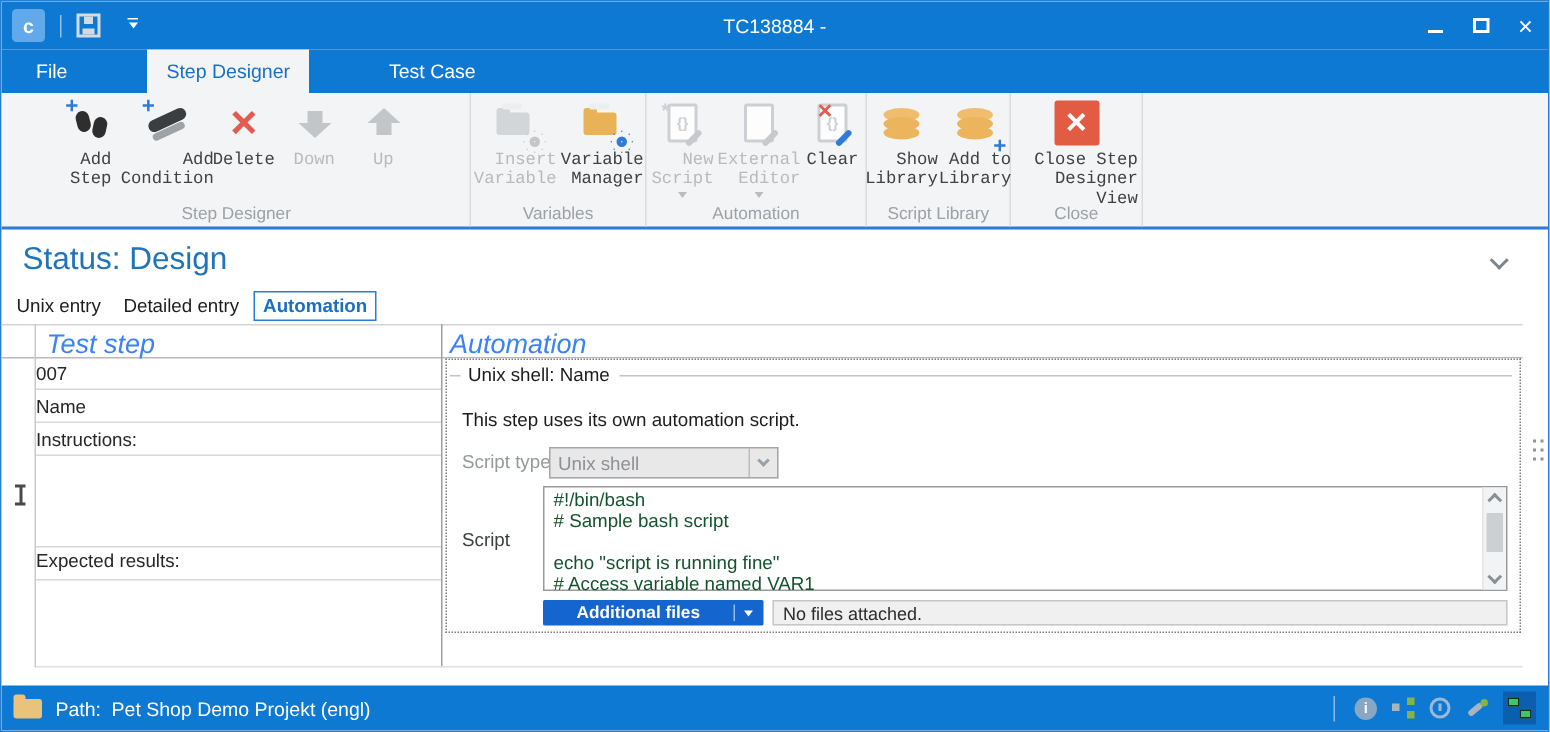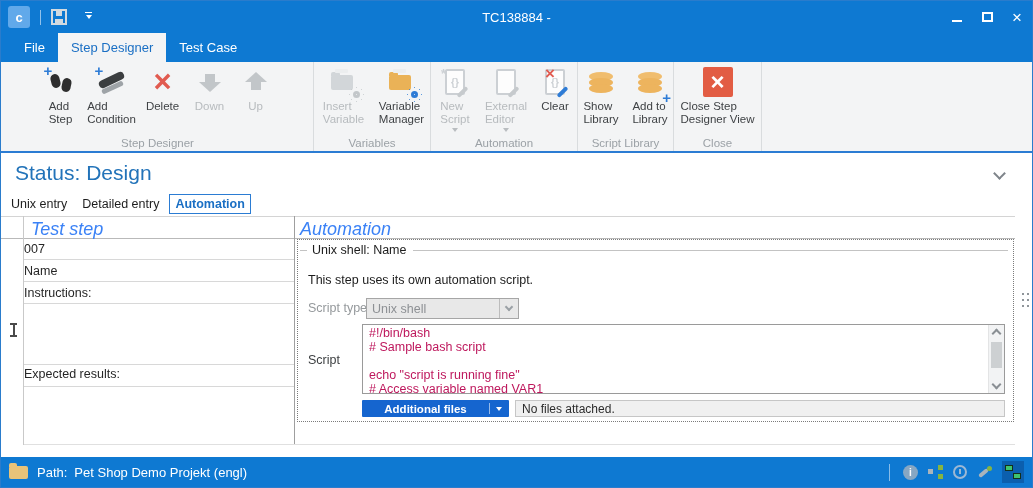--- a/index.html
+++ b/index.html
@@ -17,32 +17,32 @@
   .qat-caret i { width:7px; height:1px; background:#fff; }
   .qat-caret b { width:0; height:0; border:3px solid transparent; border-top:4px solid #fff; }
   .win-title { position:absolute; left:0; right:0; text-align:center; color:#fff; font-size:13px; pointer-events:none; }
   .win-controls { position:absolute; right:0; top:0; height:32px; display:flex; }
   .wc { width:30px; height:32px; display:flex; align-items:center; justify-content:center; }
   .wc-min i { display:block; width:10px; height:2px; background:#fff; margin-top:7px; }
   .wc-max i { display:block; width:11px; height:10px; border:2px solid #fff; }
   .wc-close { color:#fff; font-size:17px; line-height:1; }
 
   
-  .tabrow { position:absolute; left:0; top:32px; right:0; height:29px; background:#0e79d2; display:flex; }
+  .tabrow { position:absolute; left:0; top:32px; right:0; height:29px; background:#0e79d2; display:flex;gap:40px; }
   .menu-tab { color:#fff; font-size:13px; padding:0 13px; display:flex; align-items:center; }
   .menu-tab.first { margin-left:10px; }
   .menu-tab.active { background:#f3f4f5; color:#1a6fc4; }
 
   
   .ribbon { position:absolute; left:0; top:61px; right:0; height:91px; background:#f3f4f5; border-bottom:2px solid #2b7cd3; }
   .rgroup { position:absolute; top:0; height:89px; border-right:1px solid #d9dcde; }
   .glabel { position:absolute; bottom:2px; left:0; right:0; text-align:center; font-size:11.5px; color:#9ba1a6; }
   .rbtns { position:absolute; top:2px; left:0; right:0; display:flex; justify-content:center; gap:3px; }
   .rbtn { display:flex; flex-direction:column; align-items:center; }
-  .rbtn .lbl { font-size:11.5px; line-height:13px; color:#3f4245; text-align:left; white-space:pre-line; }
+  .rbtn .lbl { font-size:11.5px; line-height:13px; color:#3f4245; text-align:right; white-space:pre-line;font-family:Liberation Mono, monospace; }
   .rbtn.disabled .lbl { color:#b7bbbe; }
   .ricon { position:relative; width:34px; height:36px; display:flex; align-items:center; justify-content:center; }
   .plus { position:absolute; color:#2e7cd6; font-weight:bold; font-size:15px; line-height:10px; }
   .pl-tl { left:0; top:2px; }
   .pl-br { right:-4px; bottom:-3px; }
   .foot { position:absolute; width:9px; height:14px; background:#2e2e2e; border-radius:5px; }
   .f1 { left:7px; top:10px; transform:rotate(-14deg); }
   .f2 { left:18px; top:14px; transform:rotate(12deg); }
   .cond1 { position:absolute; width:27px; height:8px; border-radius:4px; background:#3b3e40; left:3px; top:12px; transform:rotate(-25deg); }
   .cond2 { position:absolute; width:23px; height:5px; border-radius:3px; background:#9ea3a7; left:6px; top:21px; transform:rotate(-25deg); }
@@ -100,21 +100,21 @@
   .leg-dash { width:7px; height:1px; background:#c3c3c3; margin-right:5px; }
   .leg-text { font-size:12.5px; color:#1c1c1c; }
   .leg-line { flex:1; height:1px; background:#c3c3c3; margin-left:7px; }
   .desc { position:absolute; left:10px; top:33px; font-size:12.5px; color:#1c1c1c; }
   .ctl-label { position:absolute; font-size:12.5px; color:#3c3f41; }
   .ctl-label.muted { color:#95999c; }
   .select { position:absolute; left:68px; top:58px; width:153px; height:21px; background:#e8e8e8; border:1px solid #a6a6a6; display:flex; align-items:center; font-size:12.5px; color:#8d9094; padding-left:5px; }
   .sel-arrow { margin-left:auto; width:19px; height:100%; border-left:1px solid #bcbcbc; display:flex; align-items:center; justify-content:center; }
   .sel-arrow i { width:6px; height:6px; border-right:2px solid #9aa0a5; border-bottom:2px solid #9aa0a5; transform:rotate(45deg); margin-top:-3px; }
   .script-box { position:absolute; left:64px; top:84px; width:643px; height:70px; border:1px solid #9a9a9a; background:#fff; }
-  .script-text { margin:1px 20px 0 6px; font-family:"Liberation Sans", sans-serif; font-size:12.5px; line-height:14px; color:#be185d; white-space:pre-wrap; }
+  .script-text { margin:1px 20px 0 6px; font-family:"Liberation Sans", sans-serif; font-size:12.5px; line-height:14px; color:#14532d; white-space:pre-wrap; }
   .vscroll { position:absolute; top:0; right:0; bottom:0; width:16px; background:#f2f3f4; border-left:1px solid #e3e4e5; }
   .sb-up { position:absolute; left:4px; top:5px; width:7px; height:7px; border-left:2px solid #8a8f94; border-top:2px solid #8a8f94; transform:rotate(45deg); }
   .sb-down { position:absolute; left:4px; bottom:5px; width:7px; height:7px; border-right:2px solid #8a8f94; border-bottom:2px solid #8a8f94; transform:rotate(45deg); }
   .sb-thumb { position:absolute; left:2px; top:17px; width:11px; height:26px; background:#cdd0d2; }
   .af-btn { position:absolute; left:64px; top:160px; width:147px; height:17px; background:#1565cf; color:#fff; display:flex; align-items:center; border-radius:1px; }
   .af-text { flex:1; text-align:center; font-size:11.5px; font-weight:bold; }
   .af-sep { width:1px; height:11px; background:rgba(255,255,255,.55); }
   .af-caret { width:0; height:0; border:3.5px solid transparent; border-top:4px solid #fff; margin:4px 7px 0 6px; }
   .files-field { position:absolute; left:217px; top:160px; width:490px; height:17px; background:#f0f0f0; border:1px solid #c6c6c6; display:flex; align-items:center; padding-left:6px; font-size:12px; color:#2c2c2c; }
 

